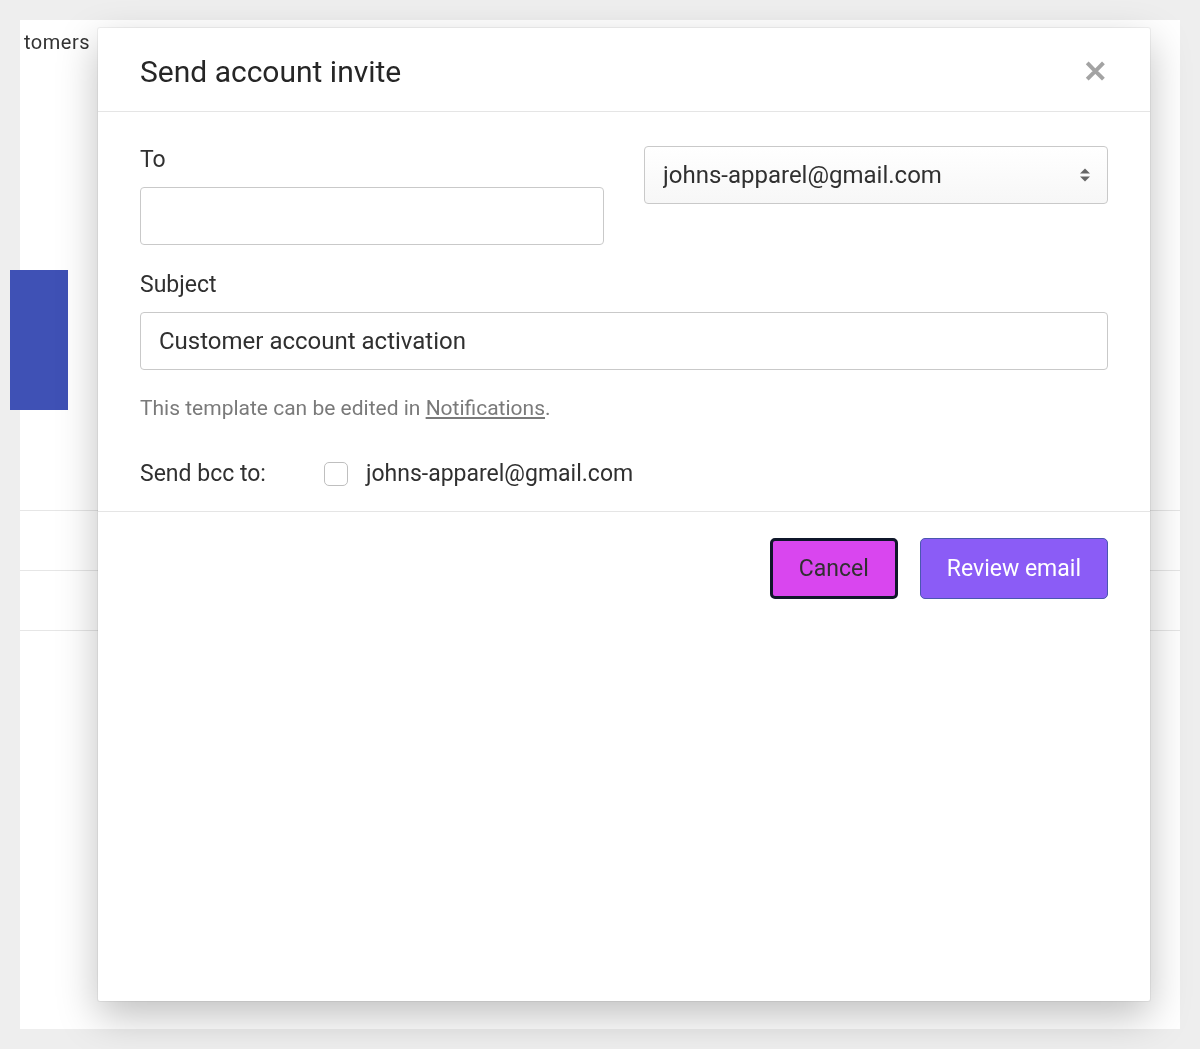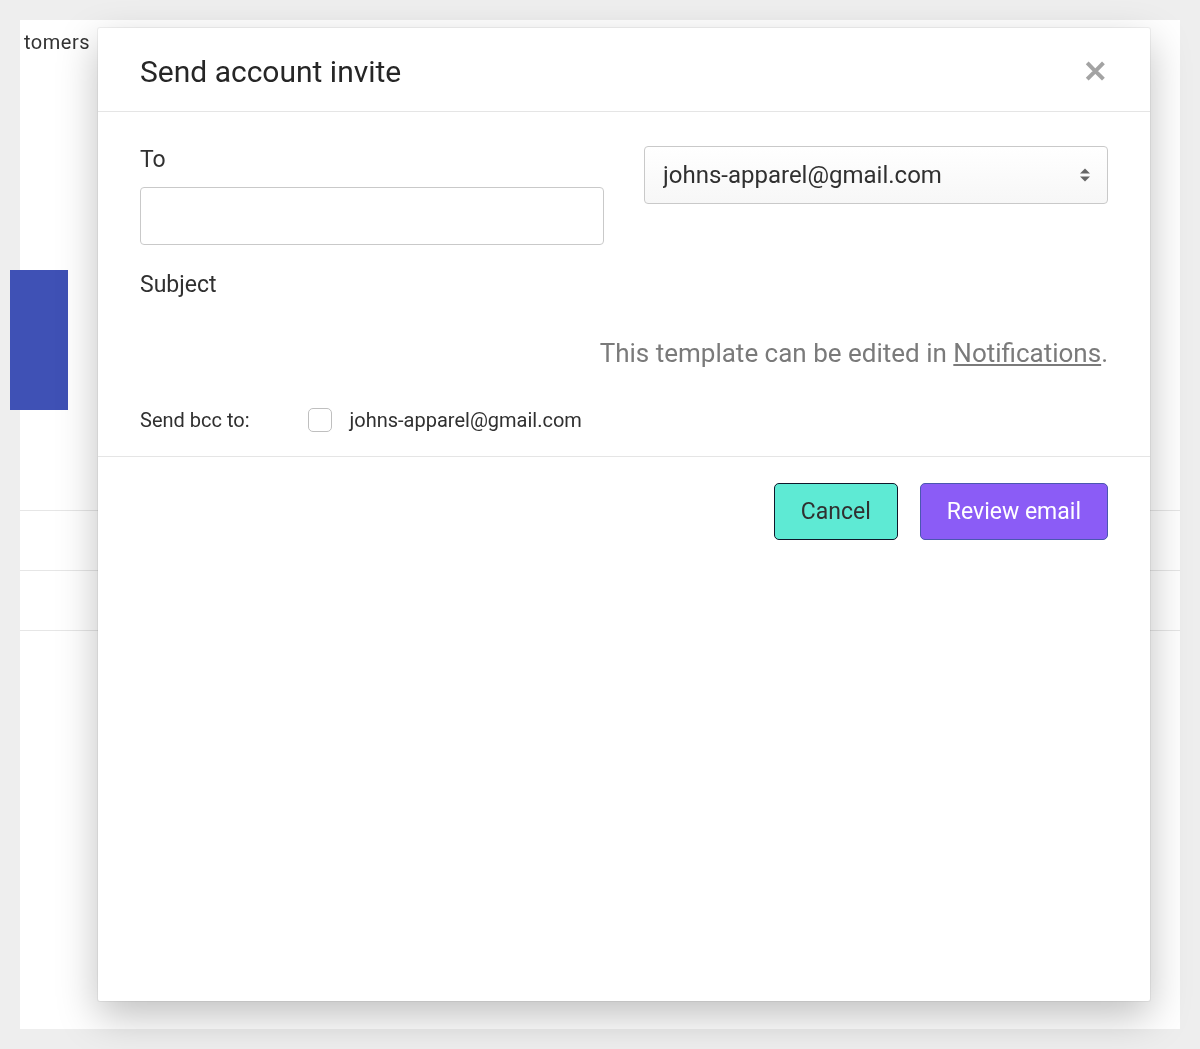--- a/index.html
+++ b/index.html
@@ -112,36 +112,35 @@
   }
   .select-caret span {
     width: 0; height: 0;
     border-left: 5px solid transparent;
     border-right: 5px solid transparent;
   }
   .select-caret .up { border-bottom: 5px solid #666; }
   .select-caret .down { border-top: 5px solid #666; }
   .textarea { height: 180px; padding: 14px 18px; resize: both; }
   .hint {
-    font-size: 26px;
+    font-size: 21px;
     color: #7a7a7a;
     margin-top: 24px;
-    text-align: right;
   }
   .hint a {
     color: #7a7a7a;
     text-decoration: underline;
     cursor: pointer;
   }
   .bcc-row {
     display: flex;
     align-items: center;
     gap: 40px;
     margin-top: 40px;
-    font-size: 20px;
+    font-size: 23px;
     color: #303030;
     flex-wrap: wrap;
   }
   .bcc-label { margin-right: 18px; }
   .bcc-opt { display: inline-flex; align-items: center; gap: 18px; }
   .checkbox {
     width: 24px; height: 24px;
     border: 1px solid #bfbfbf;
     border-radius: 5px;
     background: #fff;
@@ -156,22 +155,22 @@
     gap: 22px;
   }
   .btn {
     font-size: 23px;
     padding: 14px 26px;
     border-radius: 5px;
     cursor: pointer;
     font-family: inherit;
   }
   .btn-secondary {
-    background: #5eead4;
-    border: 1px solid #0f172a;
+    background: #d946ef;
+    border: 3px solid #0f172a;
     color: #303030;
   }
   .btn-primary {
     background: #8b5cf6;
     border: 1px solid #4a57b0;
     color: #fff;
   }
 </style>
 </head>
 <body>
@@ -206,20 +205,21 @@
           <span class="select-caret">
             <span class="up"></span>
               <span class="down"></span>
           </span>
         </div>
       </div>
     </div>
 
     <div class="col" style="margin-bottom:26px;">
       <label class="label">Subject</label>
+      <input class="input" type="text" value="Customer account activation" style="">
     </div>
 
 
     <p class="hint">
       <span>This template can be edited in </span><a>Notifications</a><span>.</span>
     </p>
 
     <div class="bcc-row">
       <span class="bcc-label">Send bcc to:</span>
       <label class="bcc-opt">

